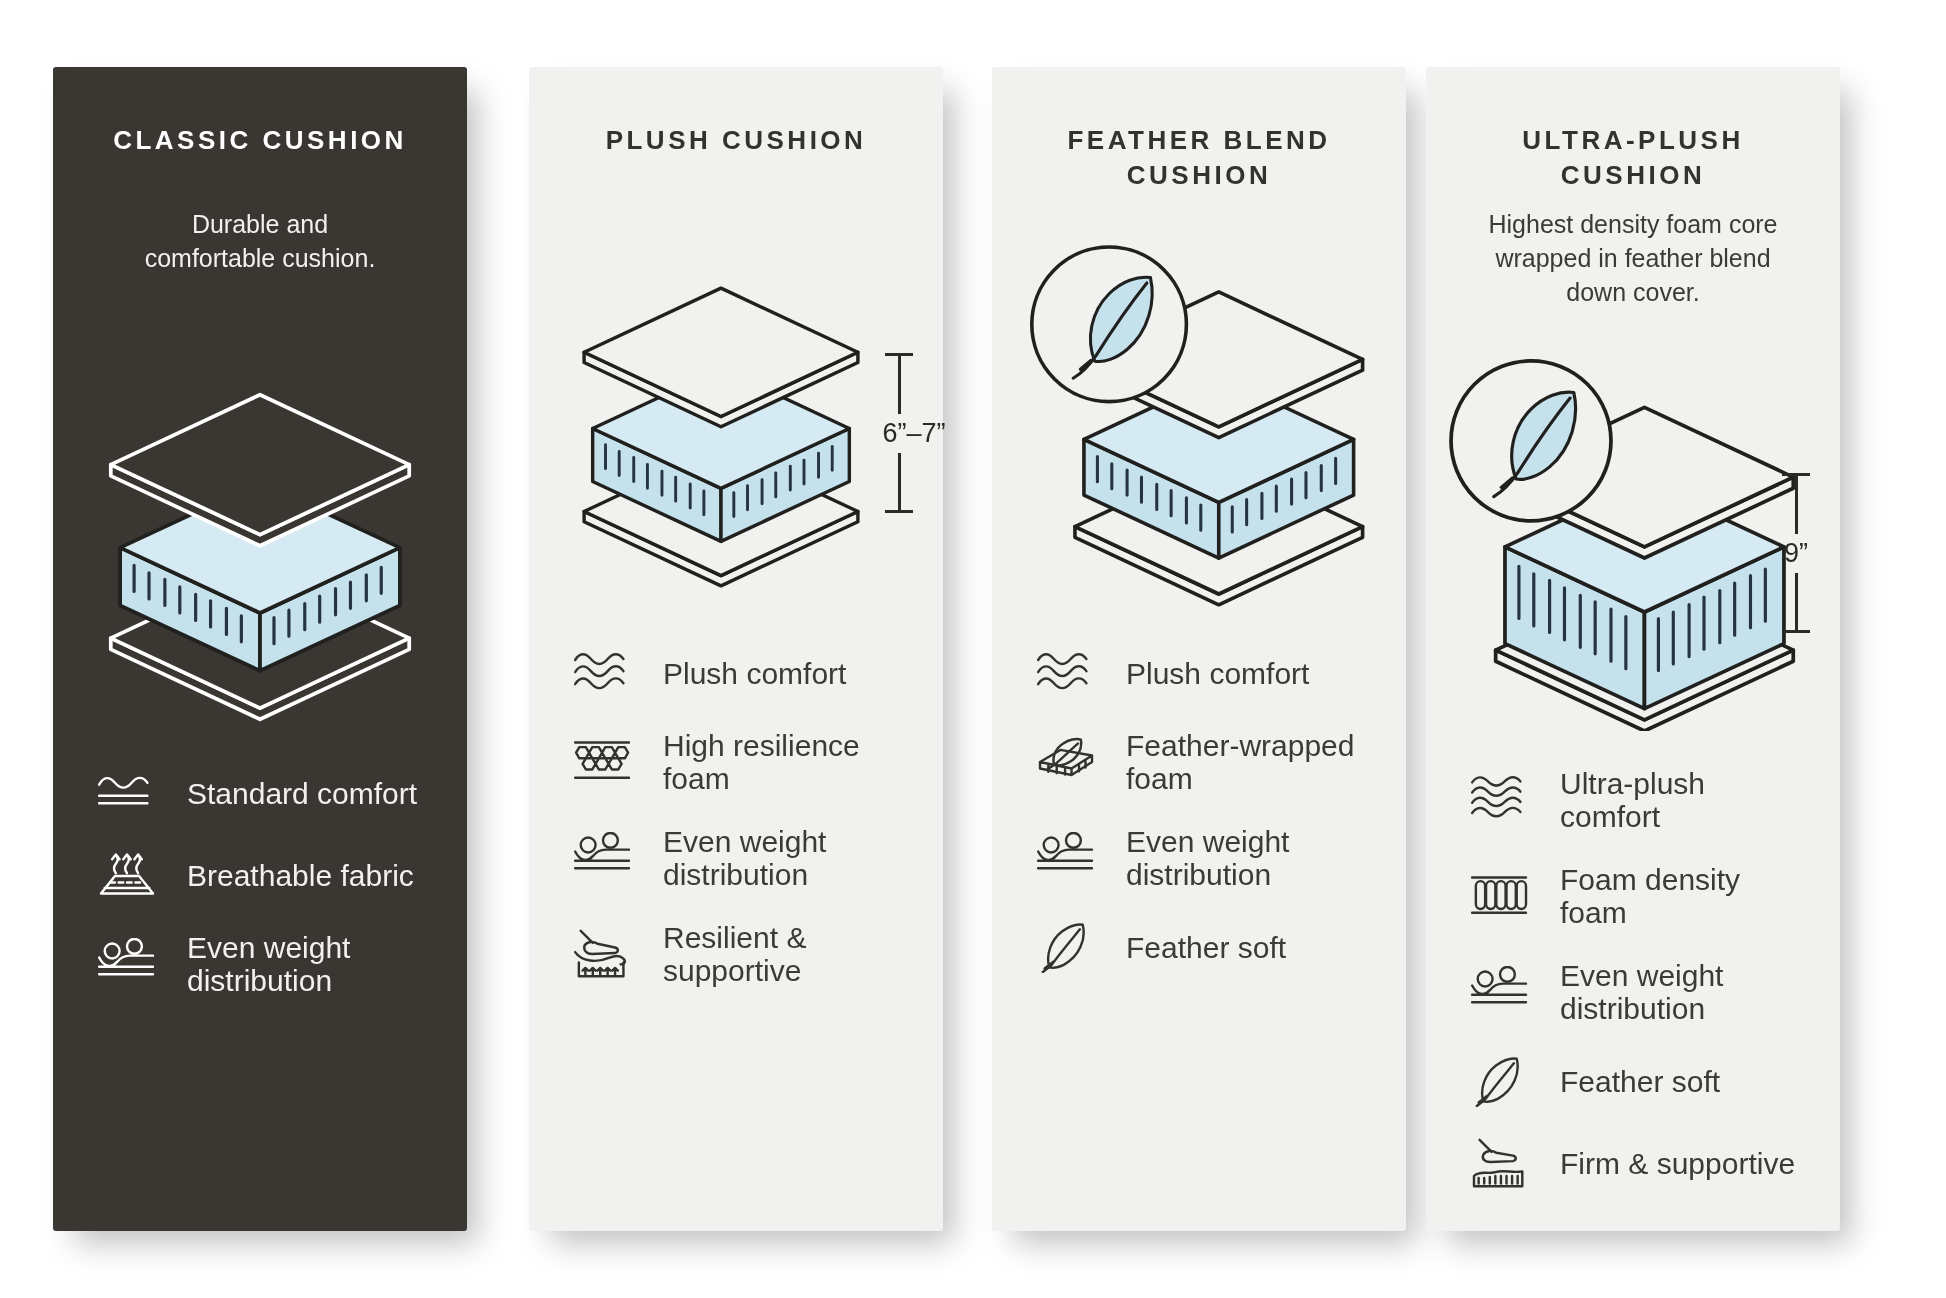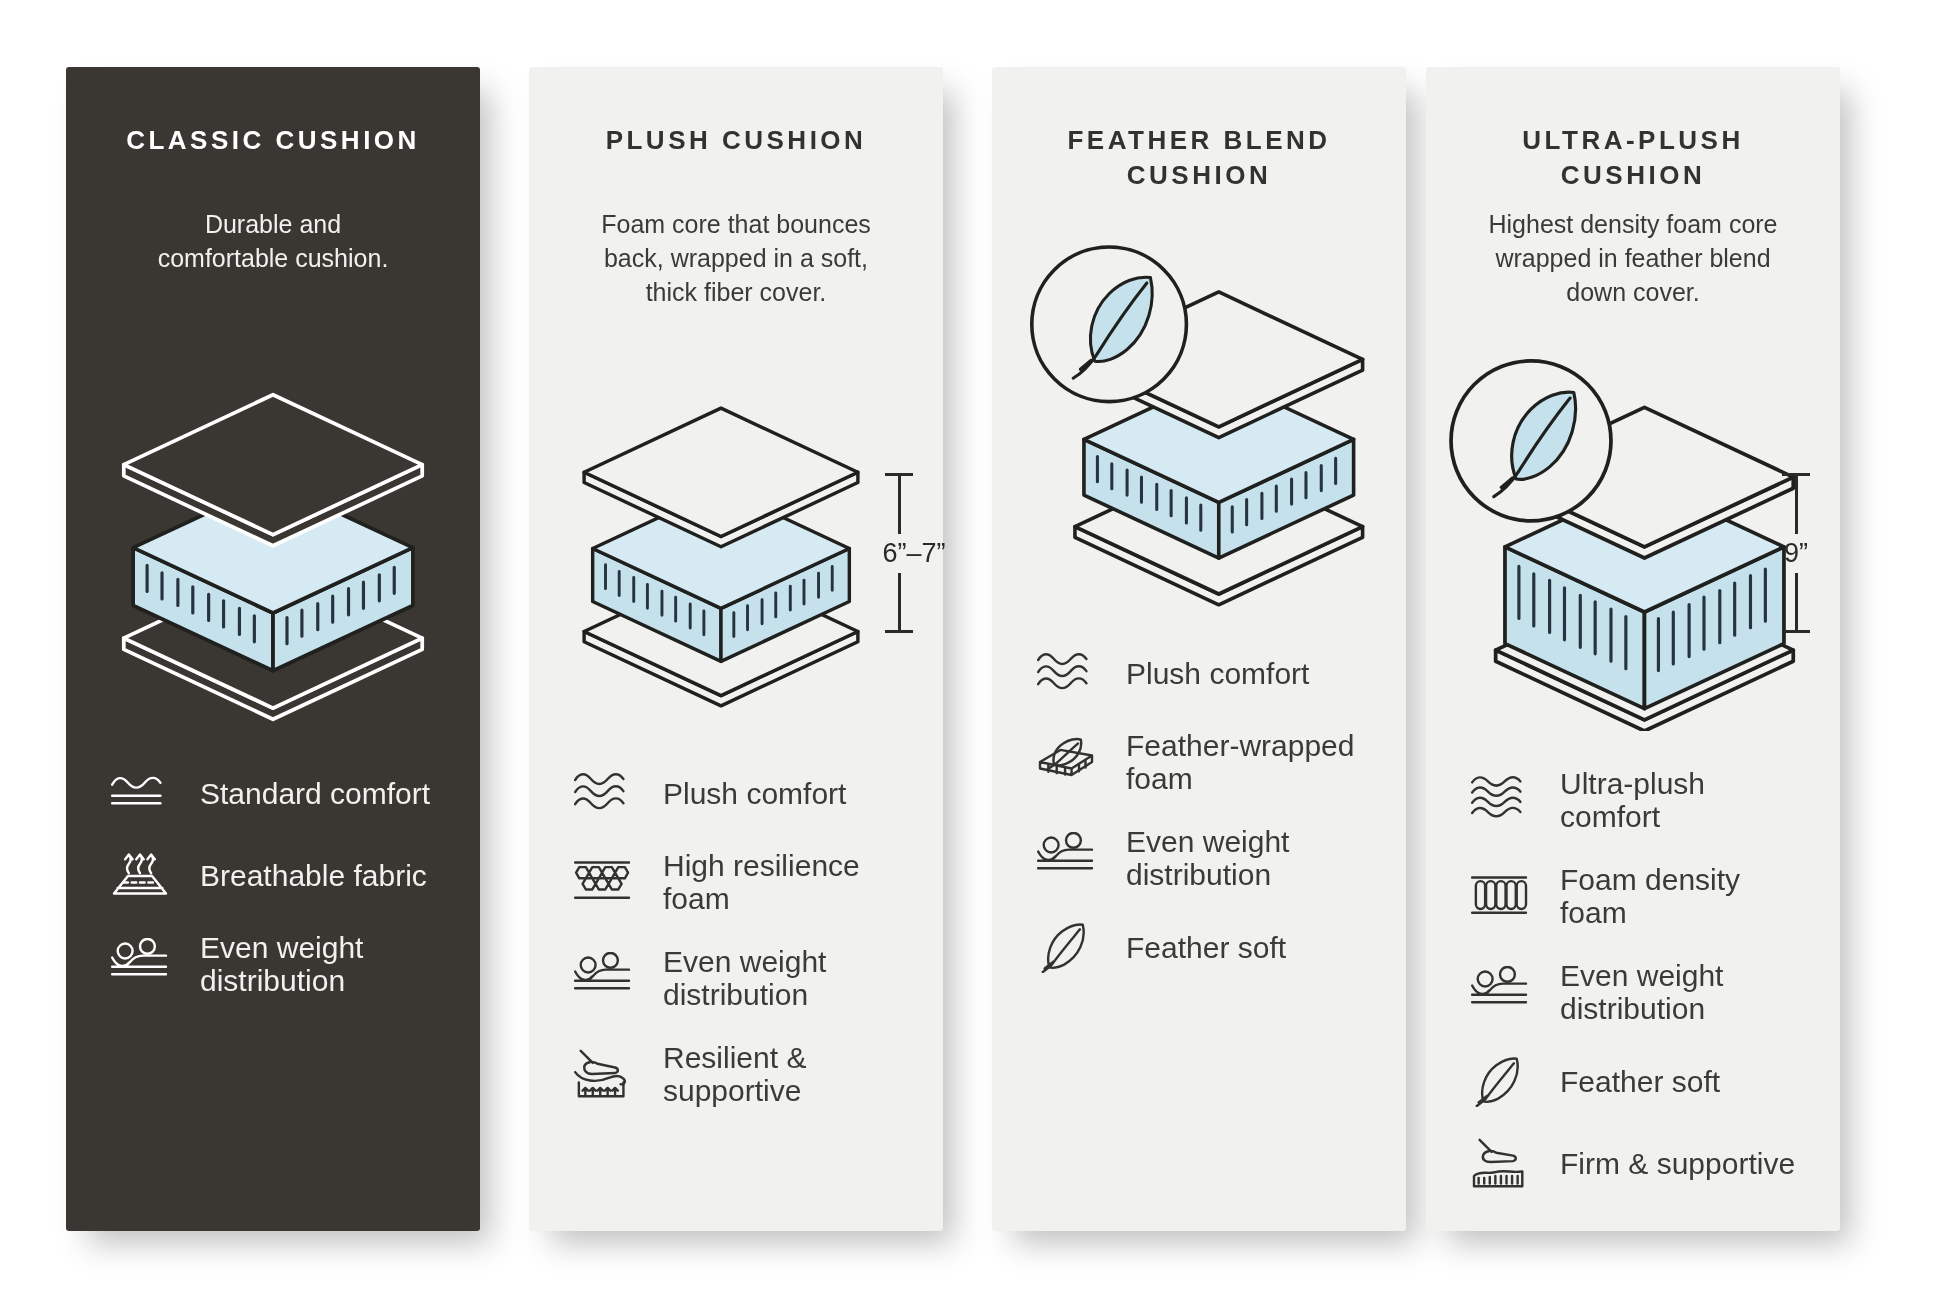--- a/index.html
+++ b/index.html
@@ -40,21 +40,21 @@
   .feature{display:flex;align-items:center;gap:24px;}
   .ficon{width:72px;flex:0 0 72px;display:flex;justify-content:center;}
   .ficon svg{stroke:var(--ink);fill:none;stroke-width:2.6;stroke-linecap:round;stroke-linejoin:round;}
   .flabel{font-size:30px;line-height:33px;color:var(--text);white-space:pre-line;}
 </style>
 </head>
 <body>
 
 <div class="stage">
 
-  <section class="panel panel--dark" style="left:66px">
+  <section class="panel panel--dark" style="left:53px">
     <h2 class="p-title">CLASSIC CUSHION</h2>
     <p class="p-desc">Durable and
 comfortable cushion.</p>
     <div class="diagram">
       <svg class="cushion--plain" viewBox="0 0 360 356" width="336" height="332">
         <polygon class="slab" points="20,265 180,340 340,265 340,277 180,352 20,277"></polygon>
         <polygon class="slab" points="180,190 340,265 180,340 20,265"></polygon>
         <polygon class="foam-side" points="30,168 180,238 180,300 30,230"></polygon>
         <polygon class="foam-side" points="180,238 330,168 330,230 180,300"></polygon>
         <polygon class="foam-top" points="180,98 330,168 180,238 30,168"></polygon>
@@ -92,23 +92,20 @@
           </svg>
         </span>
         <span class="flabel">Even weight
 distribution</span>
       </li>
     </ul>
   </section>
 
   <section class="panel panel--light" style="left:529px">
     <h2 class="p-title">PLUSH CUSHION</h2>
-    <p class="p-desc">Foam core that bounces
-back, wrapped in a soft,
-thick fiber cover.</p>
     <div class="diagram">
       <svg class="cushion--plain" viewBox="0 0 360 356" width="336" height="332" style="margin-right:30px">
         <polygon class="slab" points="20,265 180,340 340,265 340,277 180,352 20,277"></polygon>
         <polygon class="slab" points="180,190 340,265 180,340 20,265"></polygon>
         <polygon class="foam-side" points="30,168 180,238 180,300 30,230"></polygon>
         <polygon class="foam-side" points="180,238 330,168 330,230 180,300"></polygon>
         <polygon class="foam-top" points="180,98 330,168 180,238 30,168"></polygon>
         <path class="stripe" d="M45,187 v28 M61,195 v28 M78,202 v28 M94,210 v28 M111,218 v28 M127,225 v28 M144,233 v28 M160,241 v28"></path>
         <path class="stripe" d="M195,243 v28 M211,235 v28 M228,228 v28 M244,220 v28 M261,212 v28 M277,205 v28 M294,197 v28 M310,189 v28"></path>
         <polygon class="slab" points="20,79 180,154 340,79 340,91 180,166 20,91"></polygon>

